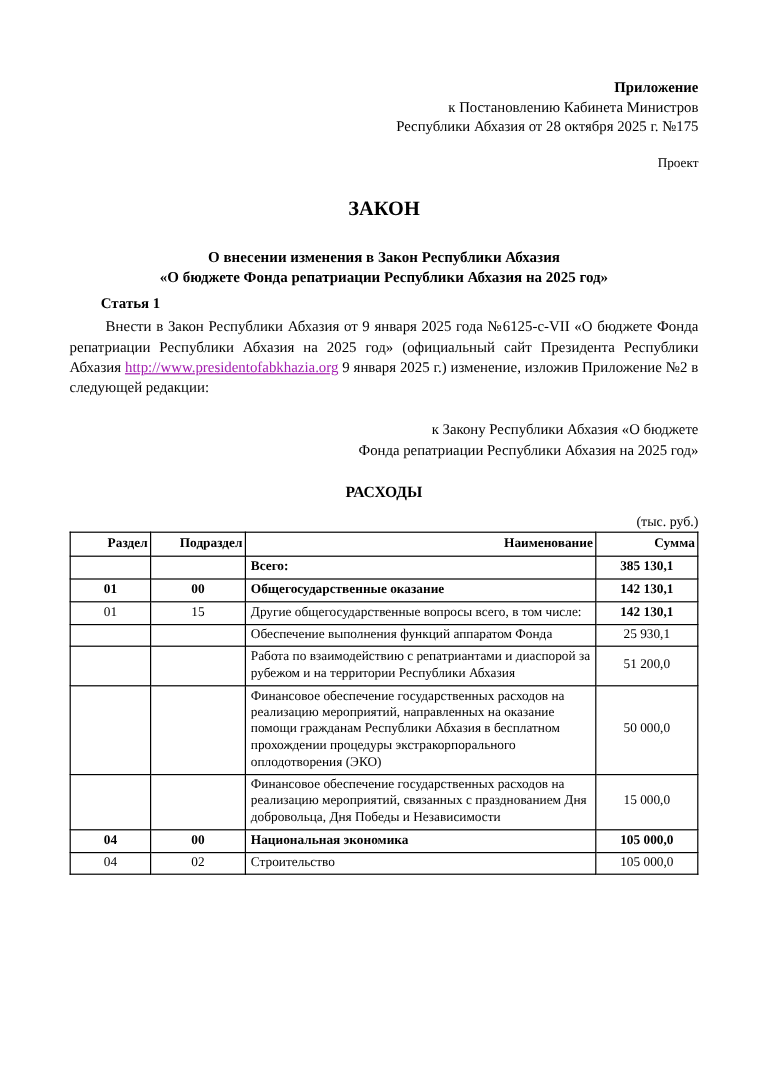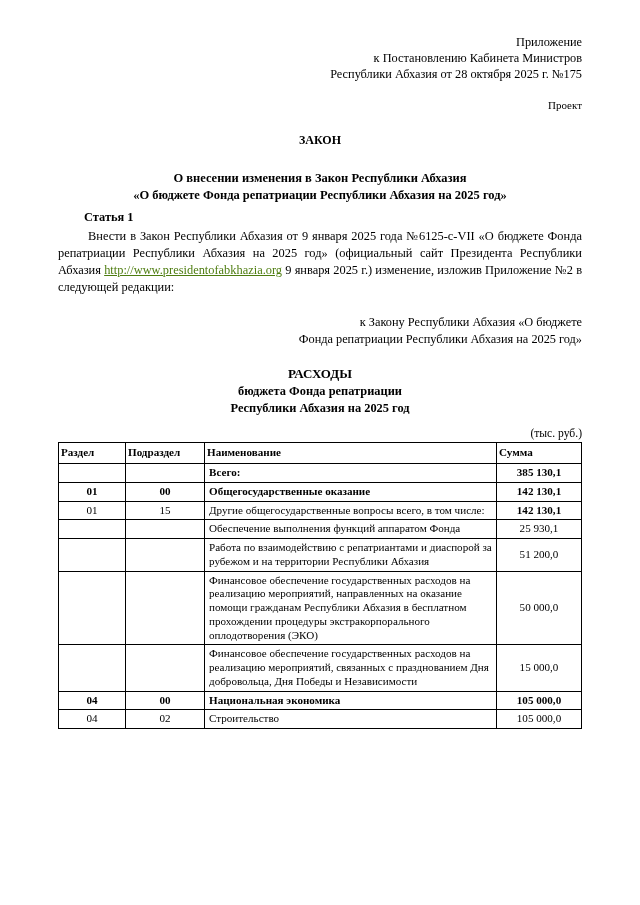--- a/index.html
+++ b/index.html
@@ -20,31 +20,32 @@
     width: 640px;
     height: 905px;
     padding: 34px 58px 20px 58px;
   }
   .header-block {
     text-align: right;
     font-size: 12.3px;
     line-height: 1.32;
   }
   .header-block .bold {
-    font-weight: normal;
+    font-weight: bold;
+    margin-top: 31px;
   }
   .proekt {
     text-align: right;
     font-size: 11px;
     margin-top: 16px;
   }
   .title1 {
     text-align: center;
     font-weight: bold;
-    font-size: 12px;
+    font-size: 17px;
     margin-top: 22px;
   }
   .title2 {
     text-align: center;
     font-weight: bold;
     font-size: 12.8px;
     margin-top: 18px;
   }
   .title3 {
     text-align: center;
@@ -60,21 +61,21 @@
     margin-left: 26px;
   }
   .para {
     font-size: 12.4px;
     text-align: justify;
     line-height: 1.36;
     margin-top: 3px;
     text-indent: 30px;
   }
   .para a {
-    color: #4d7c0f;
+    color: #a21caf;
     text-decoration: underline;
   }
   .attach-block {
     text-align: right;
     font-size: 12.3px;
     line-height: 1.38;
     margin-top: 18px;
   }
   .title4 {
     text-align: center;
@@ -102,21 +103,21 @@
     table-layout: fixed;
   }
   table.budget th,
   table.budget td {
     border: 1px solid #000000;
     padding: 2px 4px;
     vertical-align: middle;
     line-height: 1.24;
   }
   table.budget th {
-    text-align: left;
+    text-align: right;
     font-weight: bold;
     font-size: 11.1px;
     padding: 3px 2px;
   }
   .c-razdel { width: 62px; text-align: center; }
   .c-podrazdel { width: 74px; text-align: center; }
   .c-name { text-align: left; }
   .c-summa { width: 80px; text-align: center; }
   tr.bold-row td { font-weight: bold; }
   td.tall { padding-top: 4px; padding-bottom: 4px; }
@@ -144,24 +145,20 @@
   <div class="article-head">Статья 1</div>
 
   <div class="para"><span>Внести в Закон Республики Абхазия от 9 января 2025 года №6125-с-VII «О бюджете Фонда репатриации Республики Абхазия на 2025 год» (официальный сайт Президента Республики Абхазия </span><a href="#">http://www.presidentofabkhazia.org</a><span> 9 января 2025 г.) изменение, изложив Приложение №2 в следующей редакции:</span></div>
 
   <div class="attach-block">
     <div>к Закону Республики Абхазия «О бюджете</div>
     <div>Фонда репатриации Республики Абхазия на 2025 год»</div>
   </div>
 
   <div class="title4">РАСХОДЫ</div>
-  <div class="title5">
-    <div>бюджета Фонда репатриации</div>
-    <div>Республики Абхазия на 2025 год</div>
-  </div>
 
   <div class="units">(тыс. руб.)</div>
 
   <table class="budget">
     <thead>
       <tr>
         <th class="c-razdel">Раздел</th>
         <th class="c-podrazdel">Подраздел</th>
         <th class="c-name">Наименование</th>
         <th class="c-summa">Сумма</th>

